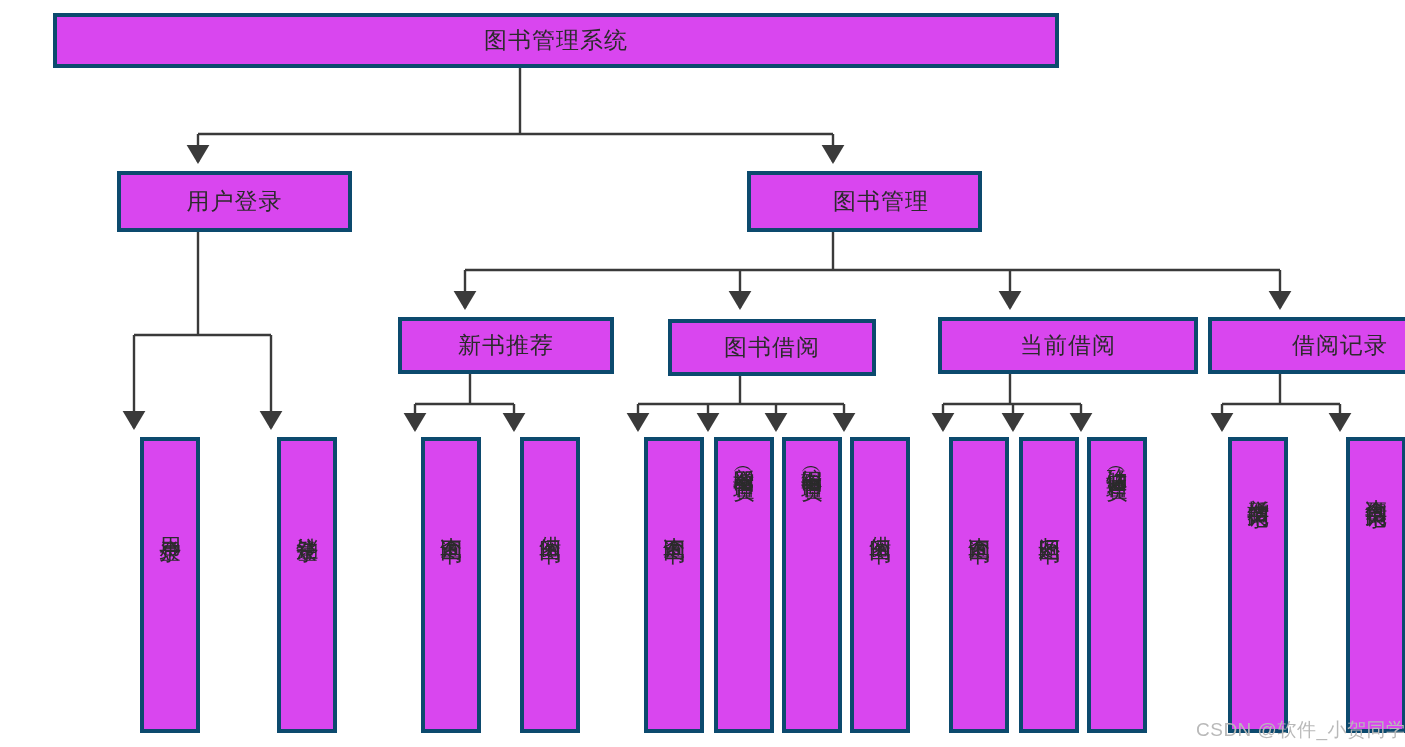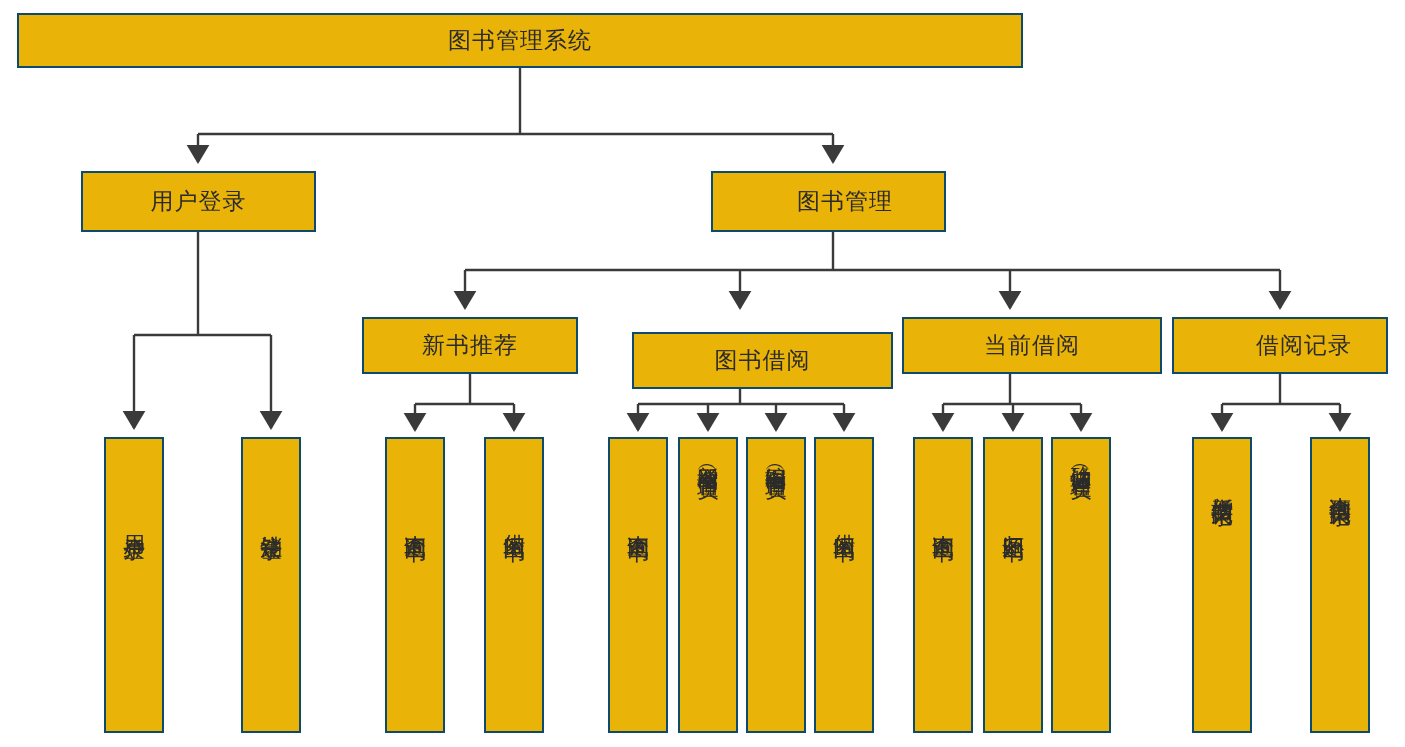--- a/index.html
+++ b/index.html
@@ -20,26 +20,27 @@
   svg#wires {
     position: absolute;
     left: 0;
     top: 0;
     width: 1405px;
     height: 747px;
   }
   .node {
     position: absolute;
     box-sizing: border-box;
-    border: 2px solid #0c4a6e;
-    background: #eab308;
+    border: 4px solid #0c4a6e;
+    background: #d946ef;
     display: flex;
     align-items: center;
     justify-content: center;
     color: #2b2b2b;
+    margin-left: 36px;
   }
   .node.h {
     font-size: 23px;
     letter-spacing: 1px;
   }
   .node.v {
     align-items: flex-start;
     justify-content: center;
     padding-top: 8px;
   }
@@ -125,21 +126,21 @@
   <div class="node h" style="left:81px; top:171px; width:235px; height:61px;">
     <span>用户登录</span>
   </div>
   <div class="node h" style="left:711px; top:171px; width:235px; height:61px;padding-left:33px;">
     <span>图书管理</span>
   </div>
 
   <div class="node h" style="left:362px; top:317px; width:216px; height:57px;">
     <span>新书推荐</span>
   </div>
-  <div class="node h" style="left:632px; top:332px; width:261px; height:57px;">
+  <div class="node h" style="left:632px; top:319px; width:208px; height:57px;">
     <span>图书借阅</span>
   </div>
   <div class="node h" style="left:902px; top:317px; width:260px; height:57px;">
     <span>当前借阅</span>
   </div>
   <div class="node h" style="left:1172px; top:317px; width:216px; height:57px;padding-left:48px;">
     <span>借阅记录</span>
   </div>
 
   <div class="node v" style="left:104px; top:437px; width:60px; height:296px; padding-top:78px;">
@@ -179,14 +180,15 @@
     <span class="vtext small">确认归还（管理员）</span>
   </div>
 
   <div class="node v" style="left:1192px; top:437px; width:60px; height:296px; padding-top:40px;">
     <span class="vtext">新增借阅记录</span>
   </div>
   <div class="node v" style="left:1310px; top:437px; width:60px; height:296px; padding-top:40px;">
     <span class="vtext">查询借阅记录</span>
   </div>
 
+  <div class="watermark" style="left:1196px; top:717px;">CSDN @软件_小贺同学</div>
 
 </div>
 
 </body></html>

